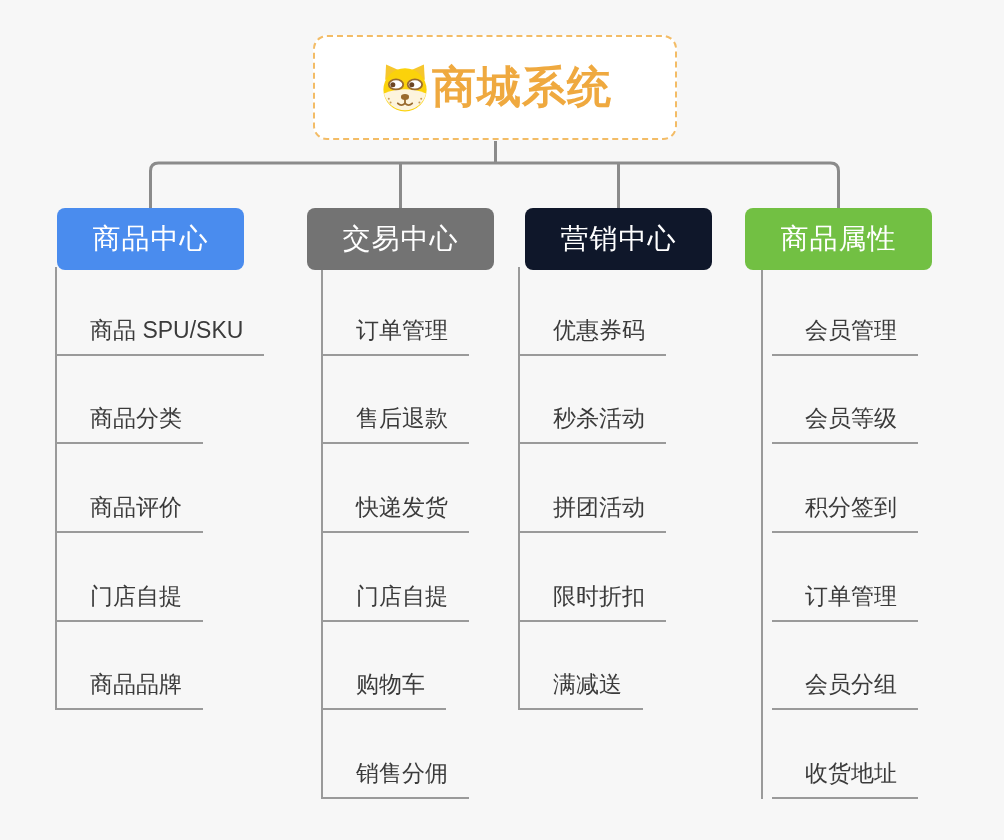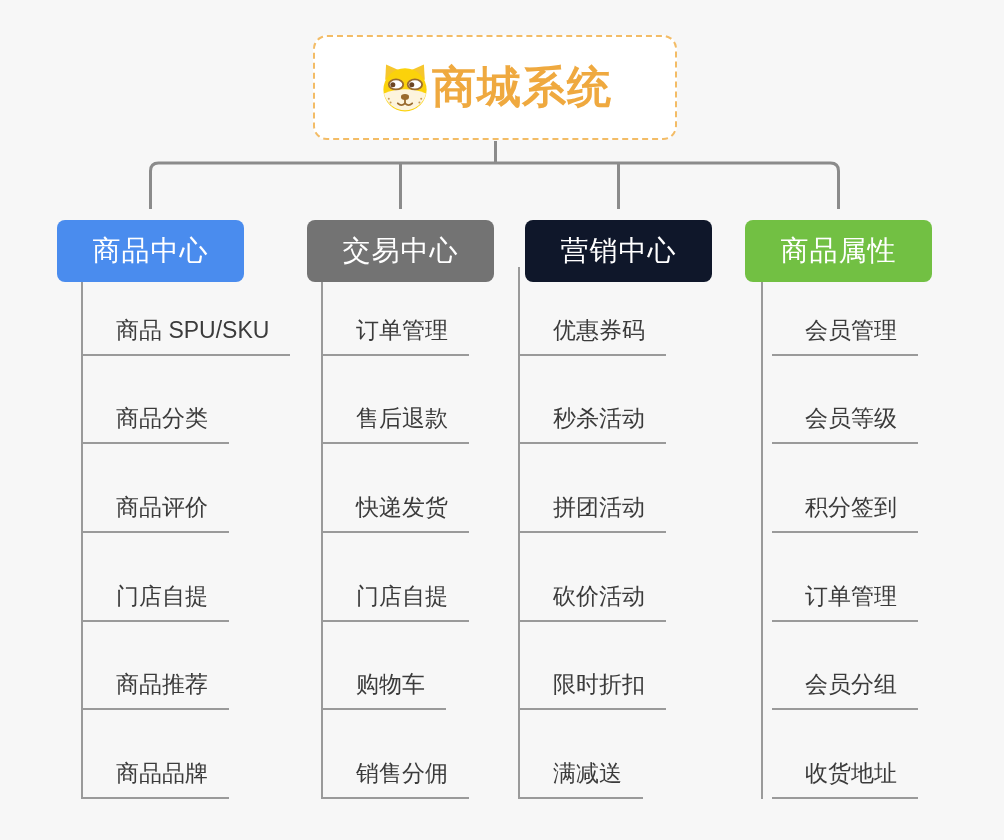--- a/index.html
+++ b/index.html
@@ -31,41 +31,41 @@
   .root-icon{display:inline-flex;width:54px;height:54px;}
   .root-title{
     font-size:44px;
     font-weight:600;
     color:#efa93f;
     letter-spacing:1px;
     white-space:nowrap;
   }
   
   .branch-box{
-    position:absolute;top:220px;width:187px;height:62px;
+    position:absolute;top:208px;width:187px;height:62px;
     border-radius:8px;
     display:flex;align-items:center;justify-content:center;
     color:#ffffff;
     font-size:28px;
     font-weight:500;
     letter-spacing:1px;
     white-space:nowrap;
     z-index:2;
   }
   .branch-box.b0{left:57px;}
   .branch-box.b1{left:307px;}
   .branch-box.b2{left:525px;}
   .branch-box.b3{left:745px;}
   
   .column{
     position:absolute;top:267px;
     border-left:2px solid #9a9a9a;
     z-index:1;
   }
-  .column.c0{left:81px;}
+  .column.c0{left:55px;}
   .column.c1{left:321px;}
   .column.c2{left:518px;}
   .column.c3{left:761px;padding-left:9px;}
   .leaf{
     height:88.66px;
     display:flex;align-items:flex-end;
   }
   .leaf-label{
     display:inline-block;
     border-bottom:2px solid #9a9a9a;
@@ -122,23 +122,20 @@
     <div class="leaf">
         <span class="leaf-label">商品分类</span>
       </div>
     <div class="leaf">
         <span class="leaf-label">商品评价</span>
       </div>
     <div class="leaf">
         <span class="leaf-label">门店自提</span>
       </div>
     <div class="leaf">
-        <span class="leaf-label">商品推荐</span>
-      </div>
-    <div class="leaf">
         <span class="leaf-label">商品品牌</span>
       </div>
   </div>
 
   <div class="column c1">
     <div class="leaf">
         <span class="leaf-label">订单管理</span>
       </div>
     <div class="leaf">
         <span class="leaf-label">售后退款</span>
@@ -161,23 +158,20 @@
     <div class="leaf">
         <span class="leaf-label">优惠券码</span>
       </div>
     <div class="leaf">
         <span class="leaf-label">秒杀活动</span>
       </div>
     <div class="leaf">
         <span class="leaf-label">拼团活动</span>
       </div>
     <div class="leaf">
-        <span class="leaf-label">砍价活动</span>
-      </div>
-    <div class="leaf">
         <span class="leaf-label">限时折扣</span>
       </div>
     <div class="leaf">
         <span class="leaf-label">满减送</span>
       </div>
   </div>
 
   <div class="column c3">
     <div class="leaf">
         <span class="leaf-label">会员管理</span>

